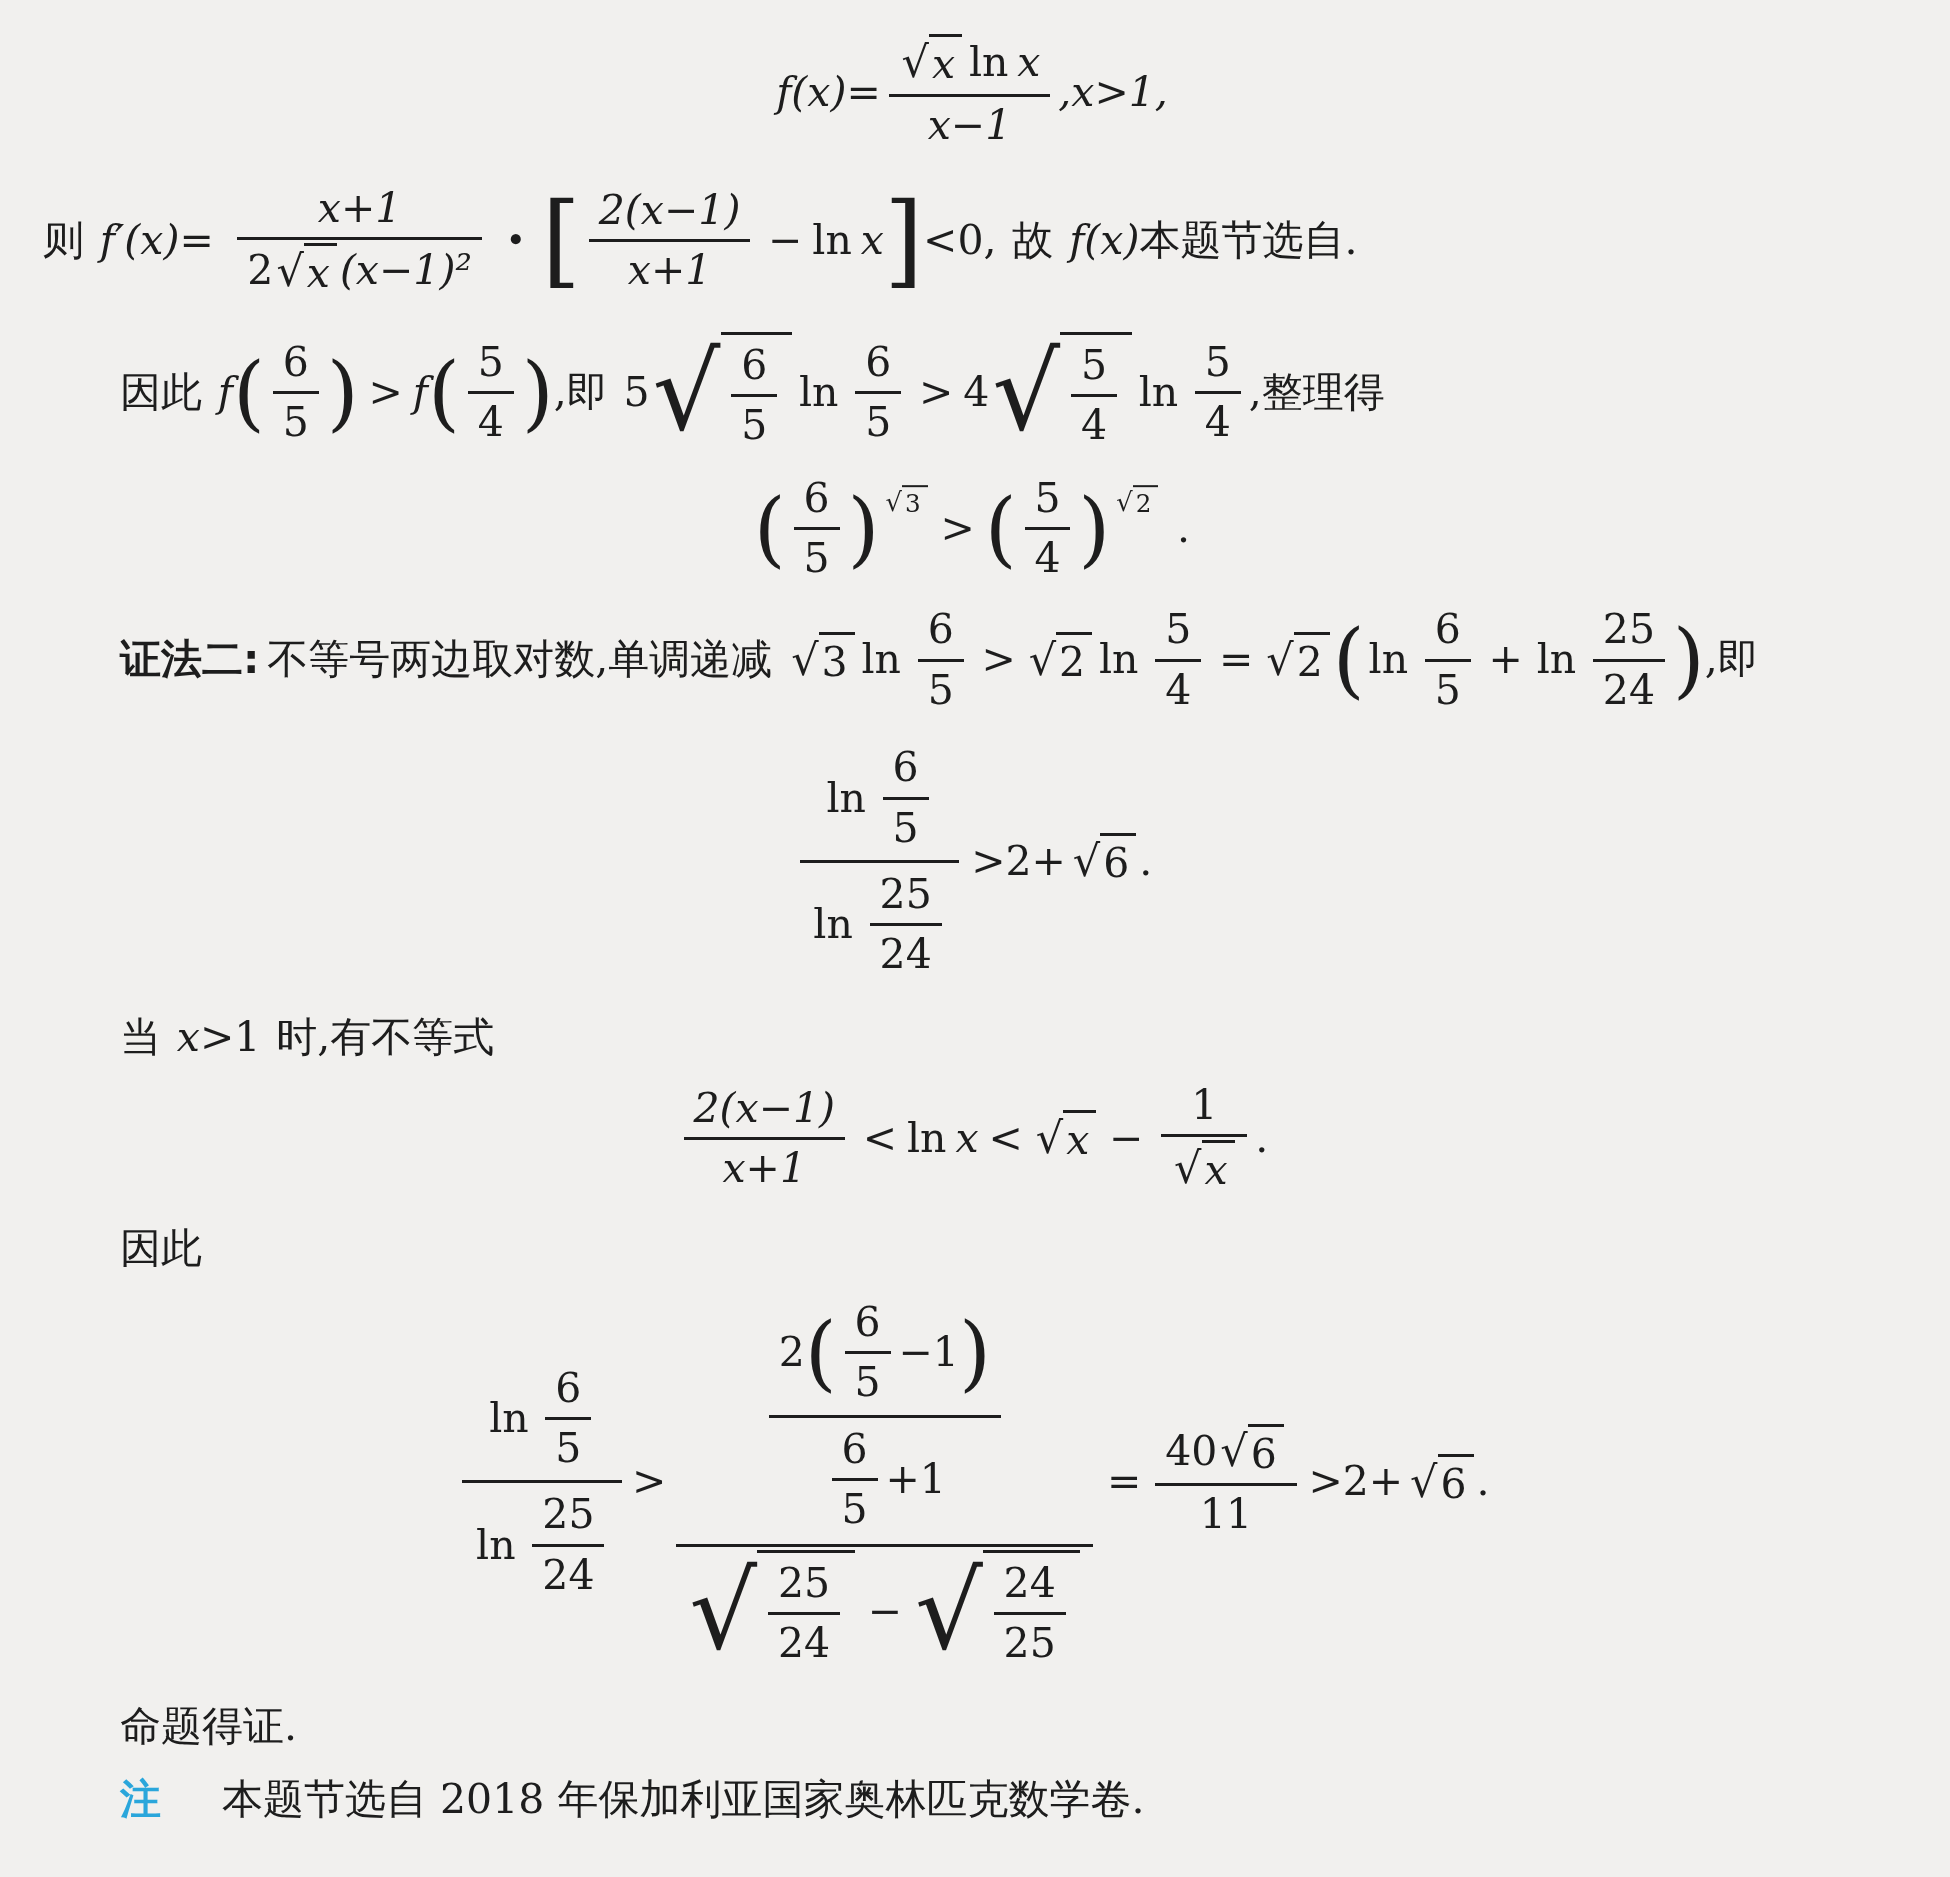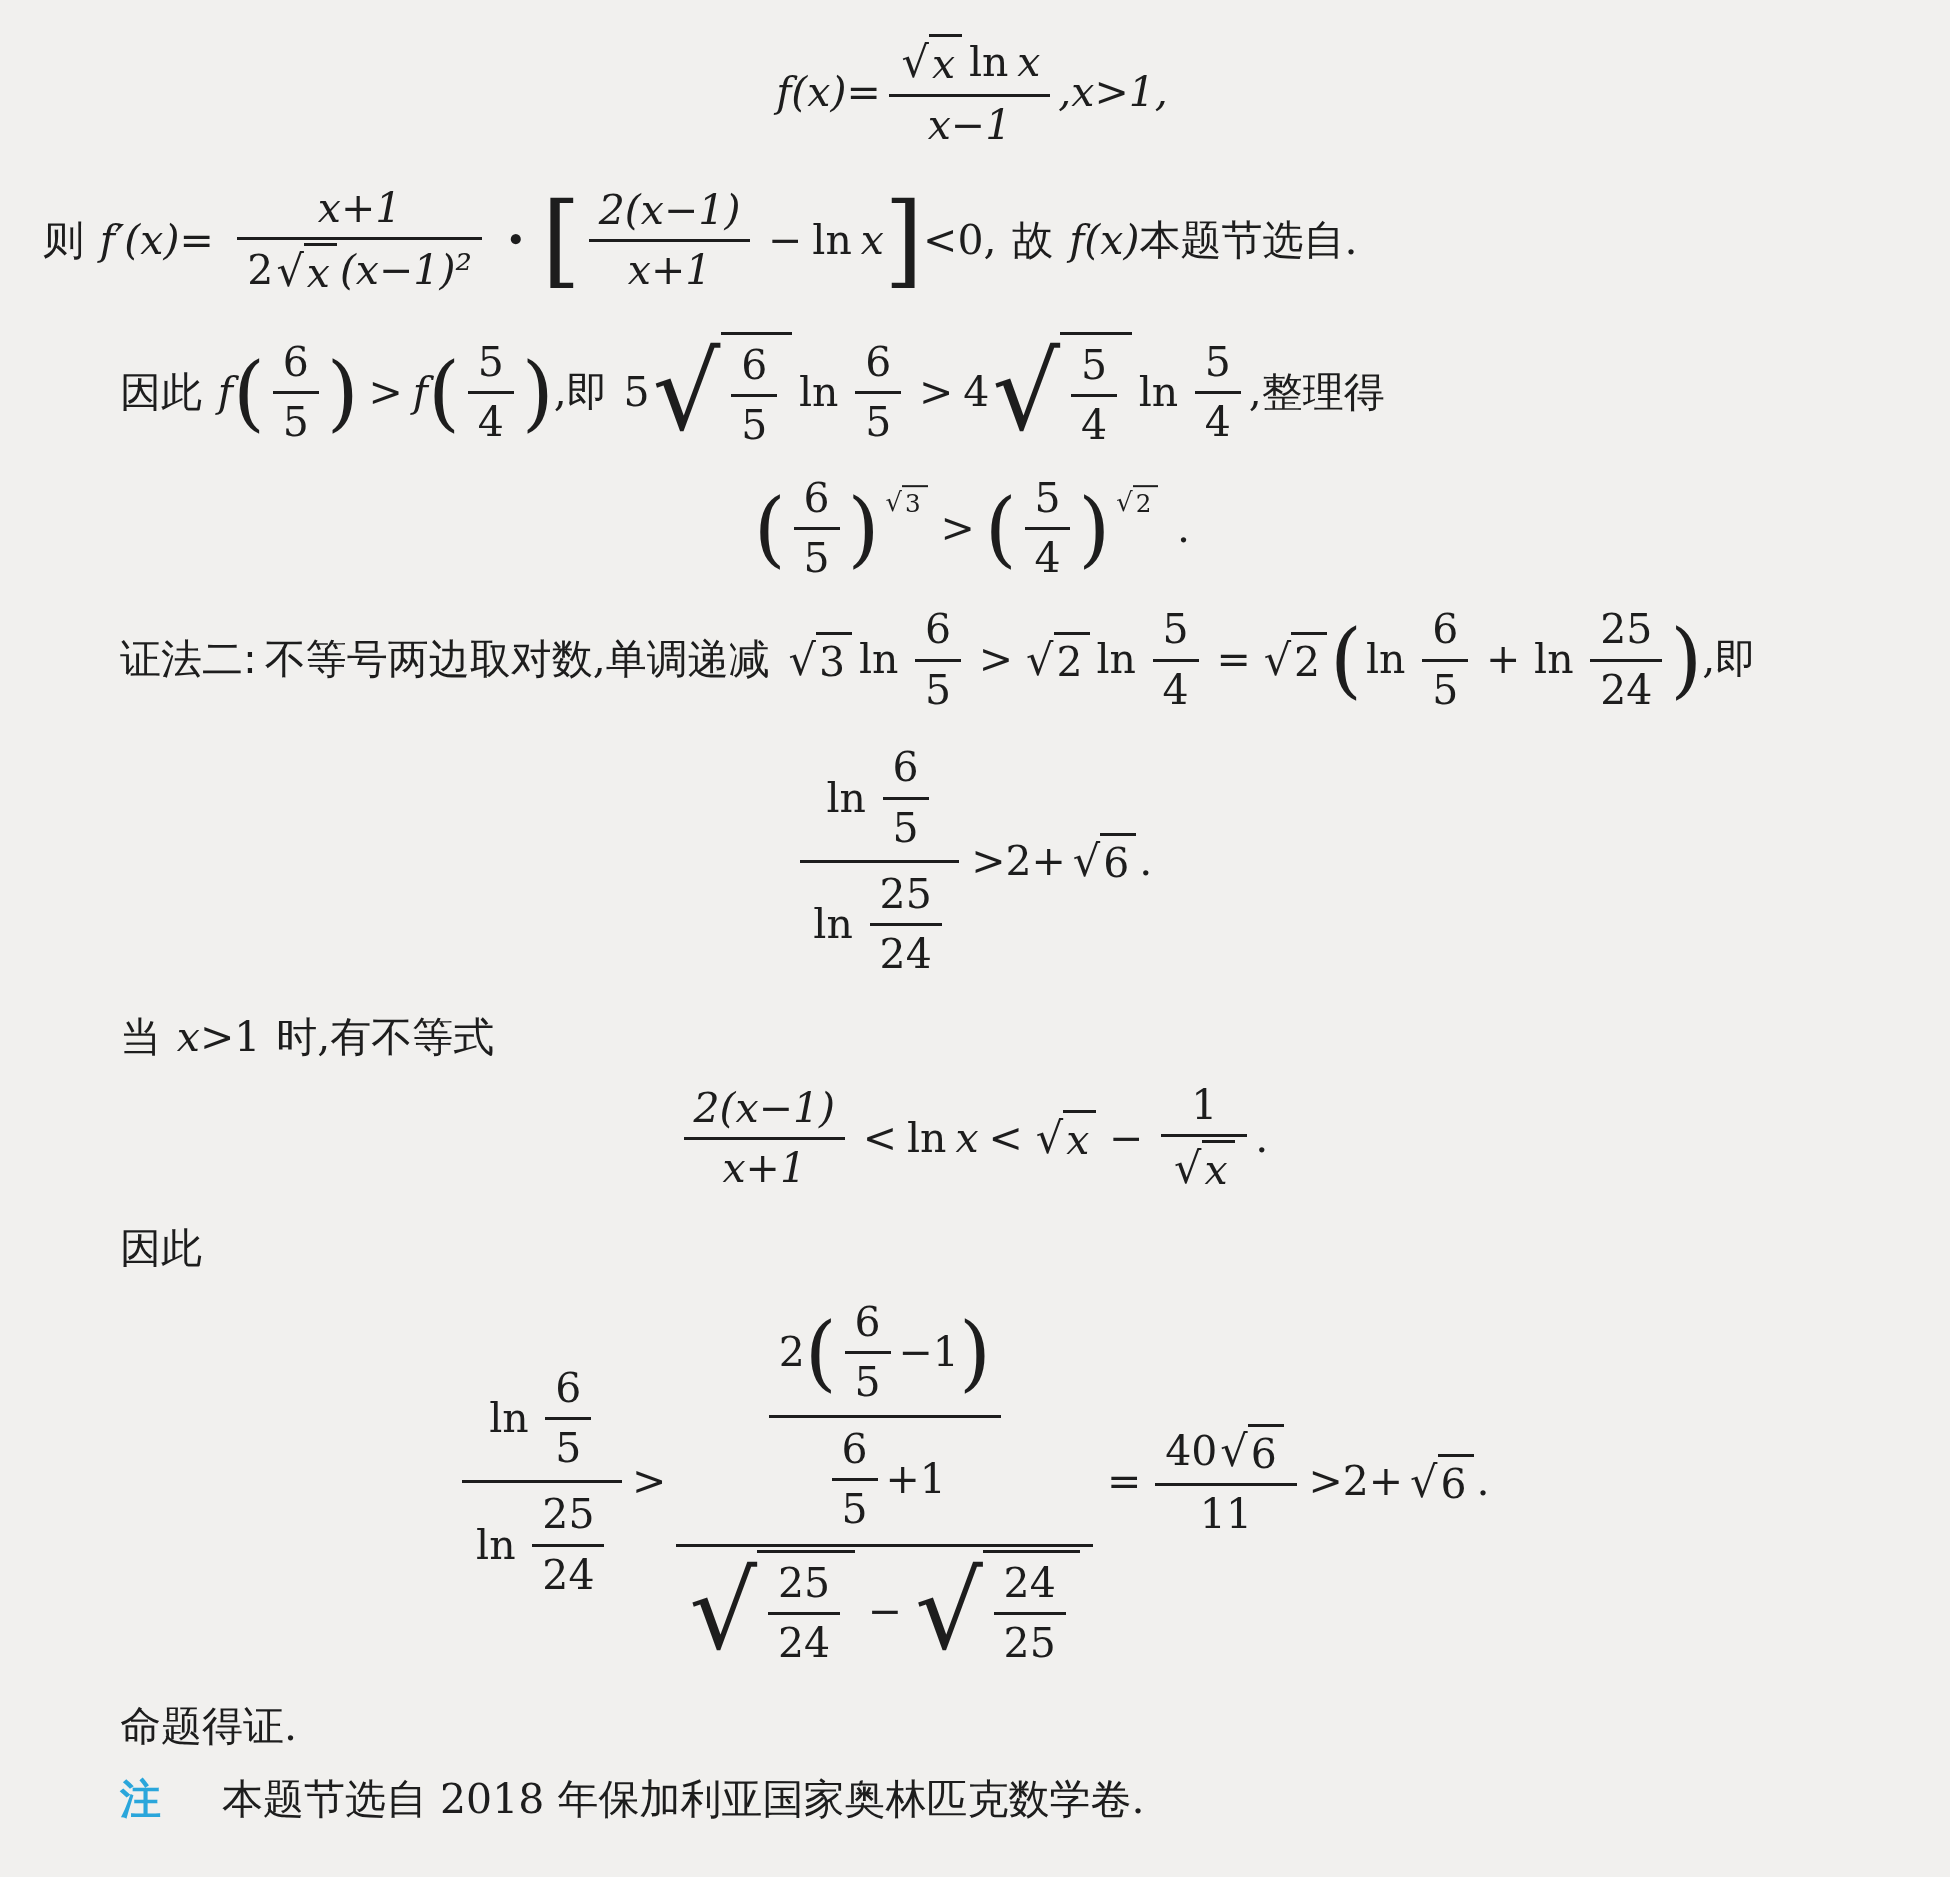--- a/index.html
+++ b/index.html
@@ -18,21 +18,21 @@
   .row { display:flex; align-items:center; flex-wrap:nowrap; white-space:nowrap; }
   .center { justify-content:center; }
   .indent { padding-left:77px; }
 
   .mi { font-style:italic; }
   .rm { font-style:normal; }
   .mo { margin:0 9.9px; }
   .lsp { margin:0 8.9px 0 3.9px; }
   .gr { margin-right:15.8px; }
   .gl { margin-left:15.8px; }
-  .boldcjk { font-weight:400; font-family:"DejaVu Sans","Liberation Sans",sans-serif; margin-right:7.9px; }
+  .boldcjk { font-weight:700; font-family:"DejaVu Sans","Liberation Sans",sans-serif; margin-right:7.9px; }
   .note-label { color:var(--accent); font-weight:700; font-family:"DejaVu Sans","Liberation Sans",sans-serif; margin-right:61px; }
 
   .frac { display:inline-flex; flex-direction:column; vertical-align:middle; margin:0 7.9px; text-align:center; }
   .frac > .num, .frac > .den { display:flex; align-items:center; justify-content:center; padding:3px 9.9px; }
   .frac > .num { border-bottom:3px solid currentColor; }
 
   .sq { display:inline-flex; align-items:center; margin:0 3px; }
   .sym { line-height:0.9; }
   .s1 { font-size:1.05em; }
   .s2 { font-size:2.6em; line-height:0.8; }

